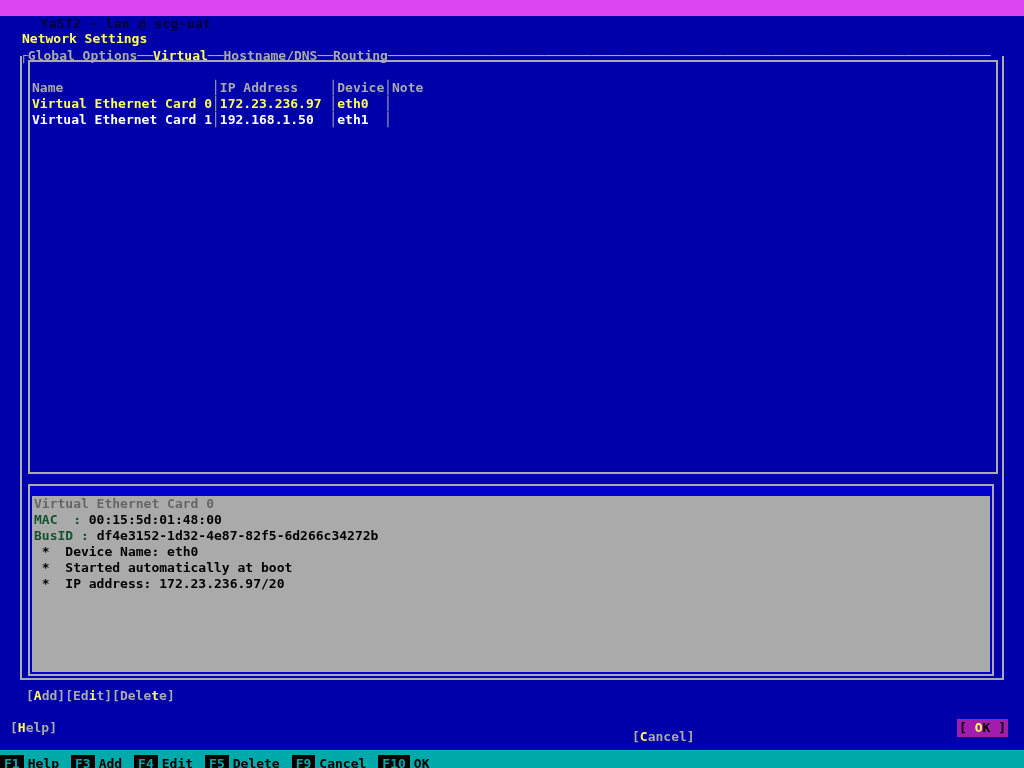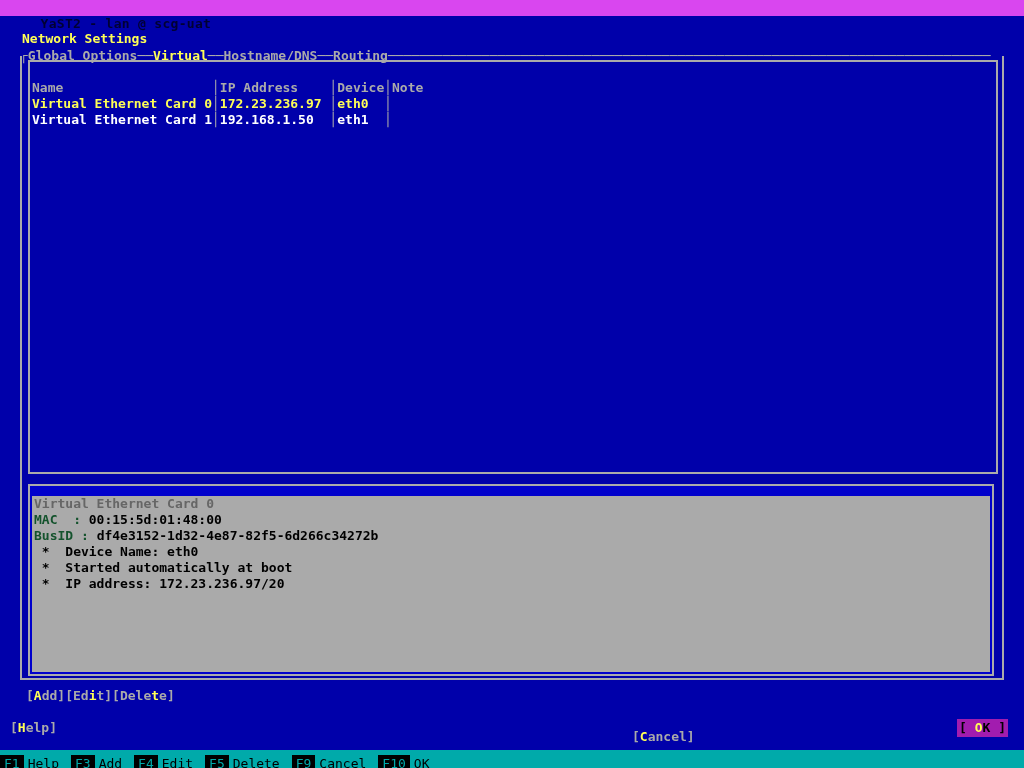--- a/index.html
+++ b/index.html
@@ -174,21 +174,21 @@
   }
   .okbtn .hk { color: #ffff55; }
 
   
   .fnbar {
     position: absolute;
     left: 0; top: 750px;
     width: 1024px; height: 18px;
     background: #00aaaa;
     white-space: nowrap;
-    font-weight: normal;
+    font-weight: bold;
     line-height: 18px;
     overflow: hidden;
   }
   .fnkey {
     display: inline-block;
     background: #000000;
     color: #00aaaa;
     padding: 0 4px;
     height: 18px;
   }

